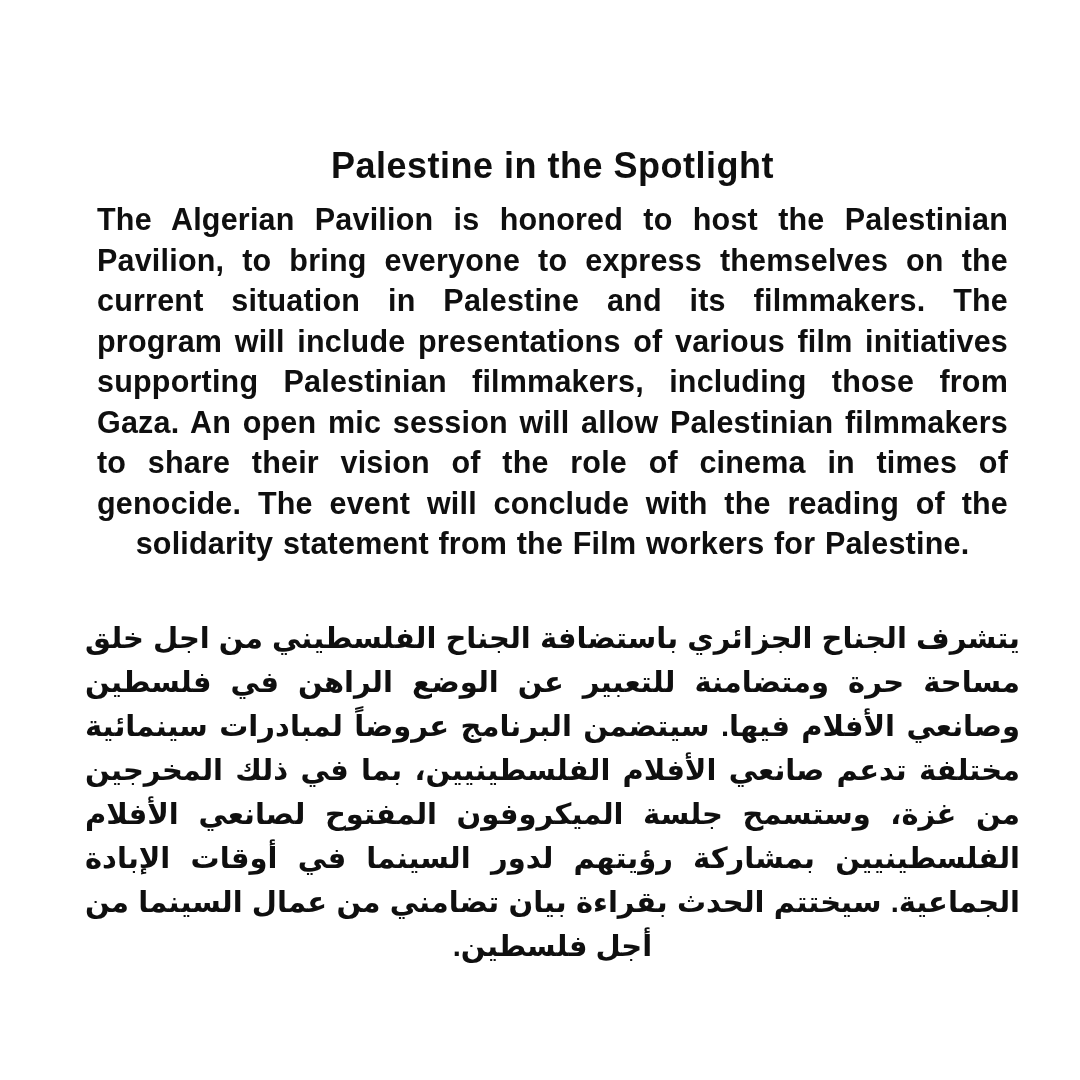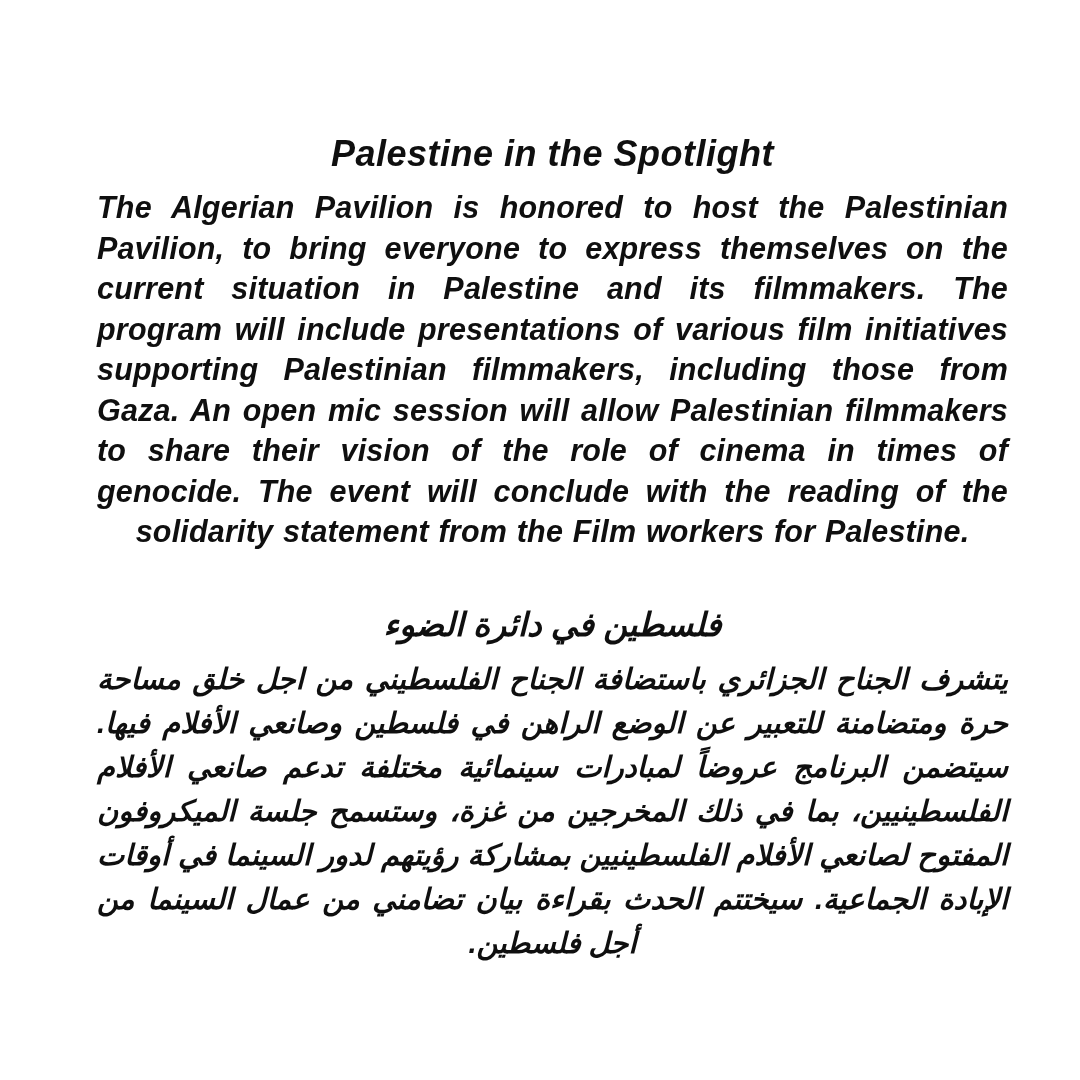--- a/index.html
+++ b/index.html
@@ -11,24 +11,23 @@
     width: 1080px;
     height: 1080px;
     position: relative;
     overflow: hidden;
     font-family: "Liberation Sans", "DejaVu Sans", sans-serif;
     color: #0f0f0f;
   }
   .page {
     position: absolute;
     left: 85px;
-    top: 0;
+    top: 12px;
     width: 935px;
     height: 856px;
-    font-style: italic;
   }
   .content {
     padding-top: 132px;
   }
   
   .en-title {
     font-size: 36px;
     font-weight: bold;
     text-align: center;
     letter-spacing: 0.5px;
@@ -57,33 +56,32 @@
     line-height: 1.25;
     direction: rtl;
   }
   .ar-body {
     direction: rtl;
     font-size: 29px;
     font-weight: bold;
     line-height: 44px;
     text-align: justify;
     text-align-last: center;
-    margin: 12px;
+    margin: 0;
   }
 </style>
 </head>
 <body>
 
 <div class="page">
   <div class="content">
 
     <section>
       <h1 class="en-title">Palestine in the Spotlight</h1>
       <p class="en-body">The Algerian Pavilion is honored to host the Palestinian Pavilion, to bring everyone to express themselves on the current situation in Palestine and its filmmakers. The program will include presentations of various film initiatives supporting Palestinian filmmakers, including those from Gaza. An open mic session will allow Palestinian filmmakers to share their vision of the role of cinema in times of genocide. The event will conclude with the reading of the solidarity statement from the Film workers for Palestine.</p>
     </section>
 
     <section class="ar-section">
-      <h2 class="ar-title" dir="rtl" lang="ar">فلسطين في دائرة الضوء</h2>
       <p class="ar-body" dir="rtl" lang="ar">يتشرف الجناح الجزائري باستضافة الجناح الفلسطيني من اجل خلق مساحة حرة ومتضامنة للتعبير عن الوضع الراهن في فلسطين وصانعي الأفلام فيها. سيتضمن البرنامج عروضاً لمبادرات سينمائية مختلفة تدعم صانعي الأفلام الفلسطينيين، بما في ذلك المخرجين من غزة، وستسمح جلسة الميكروفون المفتوح لصانعي الأفلام الفلسطينيين بمشاركة رؤيتهم لدور السينما في أوقات الإبادة الجماعية. سيختتم الحدث بقراءة بيان تضامني من عمال السينما من أجل فلسطين.</p>
     </section>
 
   </div>
 </div>
 
 </body></html>

